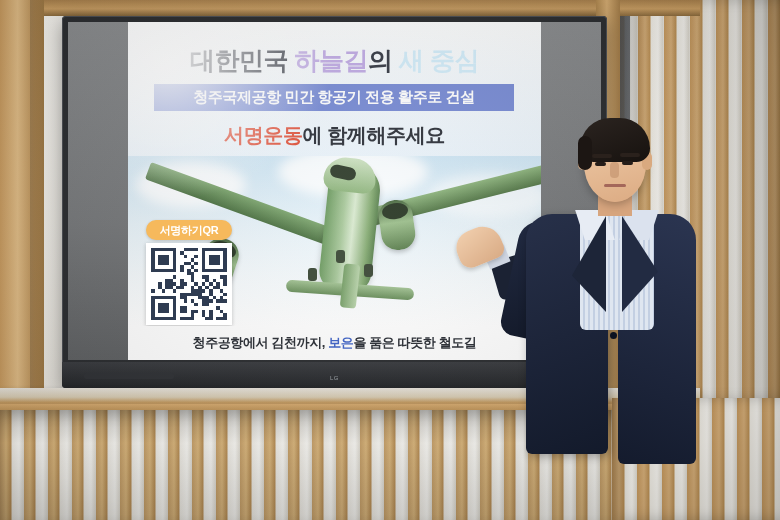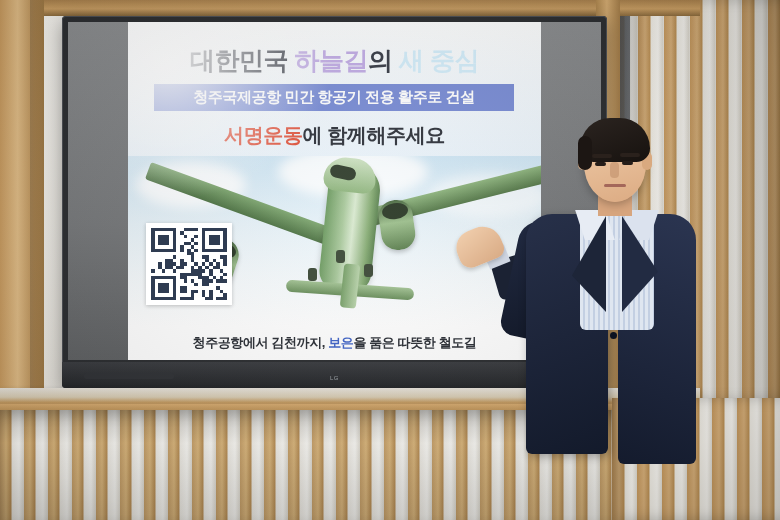--- a/index.html
+++ b/index.html
@@ -245,20 +245,23 @@
             <div class="gear" style="left:112px;top:86px;"></div>
             <div class="gear" style="left:84px;top:104px;"></div>
             <div class="gear" style="left:140px;top:100px;"></div>
           </div>
 
           <div class="sleeve"></div>
           <div class="cuff"></div>
           <div class="hand"></div>
 
           <div class="qr-block">
+            <div class="qr-pill">
+              <span>서명하기QR</span>
+            </div>
             <div class="qr-box">
               <div class="qr-grid" id="qrGrid">
                   <i></i>
                   <i></i>
                   <i></i>
                   <i></i>
                   <i></i>
                   <i></i>
                   <i></i>
                   <i style="background: rgb(255, 255, 255);"></i>

